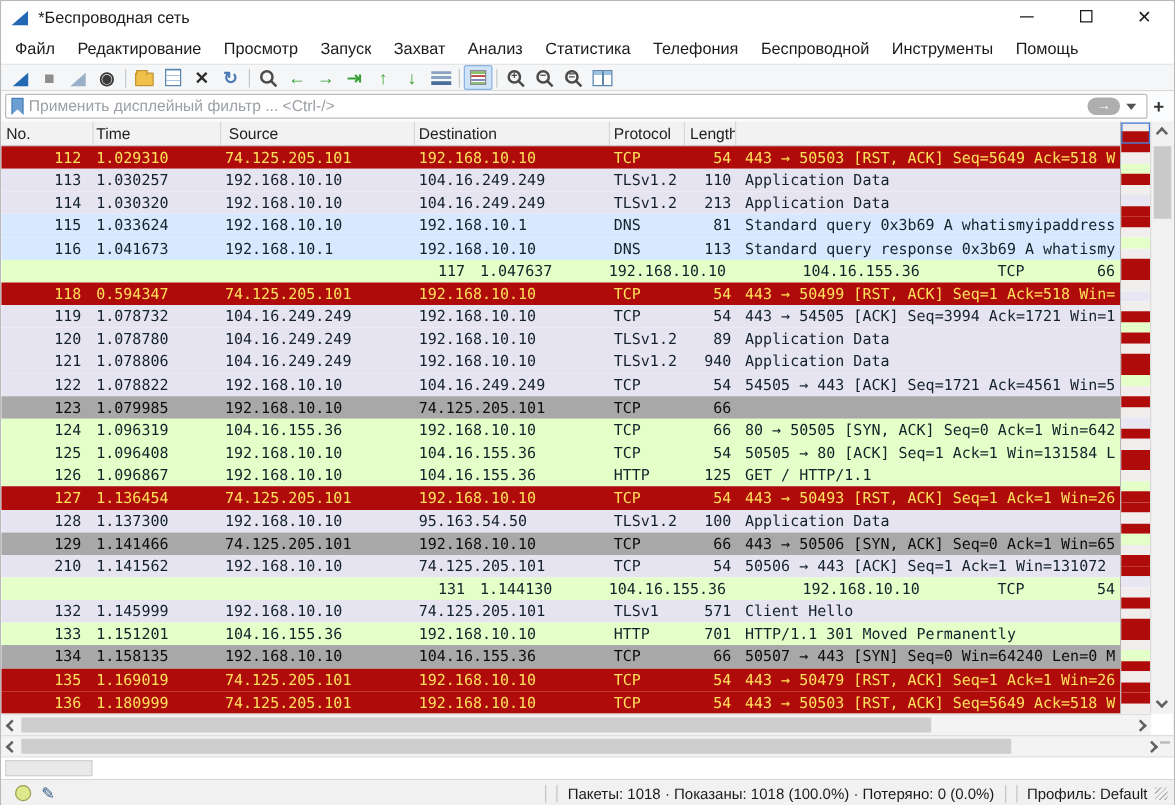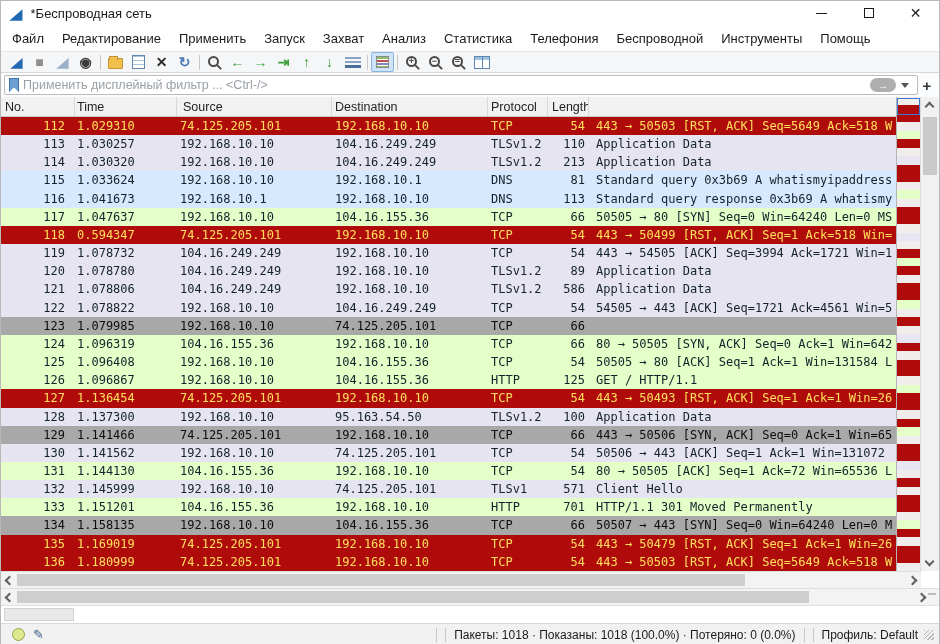--- a/index.html
+++ b/index.html
@@ -135,21 +135,21 @@
         </span>
       <span class="win-btn">
           <span class="close-x">✕</span>
         </span>
     </div>
   </div>
 
   <div class="menubar">
       <span class="menu-item">Файл</span>
       <span class="menu-item">Редактирование</span>
-      <span class="menu-item">Применить</span>
+      <span class="menu-item">Просмотр</span>
       <span class="menu-item">Запуск</span>
       <span class="menu-item">Захват</span>
       <span class="menu-item">Анализ</span>
       <span class="menu-item">Статистика</span>
       <span class="menu-item">Телефония</span>
       <span class="menu-item">Беспроводной</span>
       <span class="menu-item">Инструменты</span>
       <span class="menu-item">Помощь</span>
     </div>
 
@@ -288,21 +288,20 @@
             <span class="cell len">113</span>
             <span class="cell info">Standard query response 0x3b69 A whatismy</span>
           </div>
           <div class="prow c-http">
             <span class="cell no">117</span>
             <span class="cell time">1.047637</span>
             <span class="cell src">192.168.10.10</span>
             <span class="cell dst">104.16.155.36</span>
             <span class="cell proto">TCP</span>
             <span class="cell len">66</span>
-            <span class="cell info">50505 → 80 [SYN] Seq=0 Win=64240 Len=0 MS</span>
           </div>
           <div class="prow c-bad">
             <span class="cell no">118</span>
             <span class="cell time">0.594347</span>
             <span class="cell src">74.125.205.101</span>
             <span class="cell dst">192.168.10.10</span>
             <span class="cell proto">TCP</span>
             <span class="cell len">54</span>
             <span class="cell info">443 → 50499 [RST, ACK] Seq=1 Ack=518 Win=</span>
           </div>
@@ -323,21 +322,21 @@
             <span class="cell proto">TLSv1.2</span>
             <span class="cell len">89</span>
             <span class="cell info">Application Data</span>
           </div>
           <div class="prow c-tcp">
             <span class="cell no">121</span>
             <span class="cell time">1.078806</span>
             <span class="cell src">104.16.249.249</span>
             <span class="cell dst">192.168.10.10</span>
             <span class="cell proto">TLSv1.2</span>
-            <span class="cell len">586</span>
+            <span class="cell len">940</span>
             <span class="cell info">Application Data</span>
           </div>
           <div class="prow c-tcp">
             <span class="cell no">122</span>
             <span class="cell time">1.078822</span>
             <span class="cell src">192.168.10.10</span>
             <span class="cell dst">104.16.249.249</span>
             <span class="cell proto">TCP</span>
             <span class="cell len">54</span>
             <span class="cell info">54505 → 443 [ACK] Seq=1721 Ack=4561 Win=5</span>
@@ -398,36 +397,35 @@
           <div class="prow c-syn">
             <span class="cell no">129</span>
             <span class="cell time">1.141466</span>
             <span class="cell src">74.125.205.101</span>
             <span class="cell dst">192.168.10.10</span>
             <span class="cell proto">TCP</span>
             <span class="cell len">66</span>
             <span class="cell info">443 → 50506 [SYN, ACK] Seq=0 Ack=1 Win=65</span>
           </div>
           <div class="prow c-tcp">
-            <span class="cell no">130</span>
+            <span class="cell no">210</span>
             <span class="cell time">1.141562</span>
             <span class="cell src">192.168.10.10</span>
             <span class="cell dst">74.125.205.101</span>
             <span class="cell proto">TCP</span>
             <span class="cell len">54</span>
             <span class="cell info">50506 → 443 [ACK] Seq=1 Ack=1 Win=131072</span>
           </div>
           <div class="prow c-http">
             <span class="cell no">131</span>
             <span class="cell time">1.144130</span>
             <span class="cell src">104.16.155.36</span>
             <span class="cell dst">192.168.10.10</span>
             <span class="cell proto">TCP</span>
             <span class="cell len">54</span>
-            <span class="cell info">80 → 50505 [ACK] Seq=1 Ack=72 Win=65536 L</span>
           </div>
           <div class="prow c-tcp">
             <span class="cell no">132</span>
             <span class="cell time">1.145999</span>
             <span class="cell src">192.168.10.10</span>
             <span class="cell dst">74.125.205.101</span>
             <span class="cell proto">TLSv1</span>
             <span class="cell len">571</span>
             <span class="cell info">Client Hello</span>
           </div>

